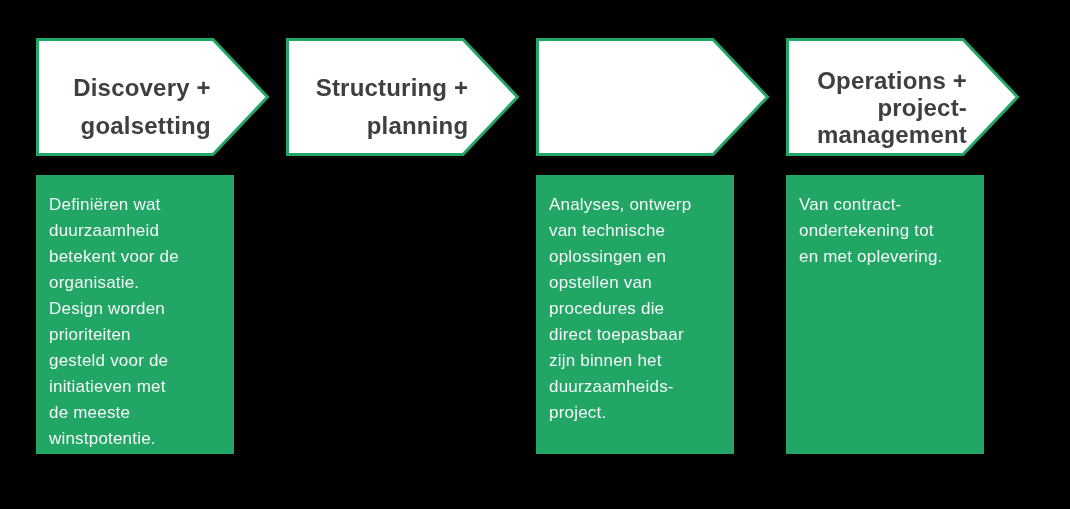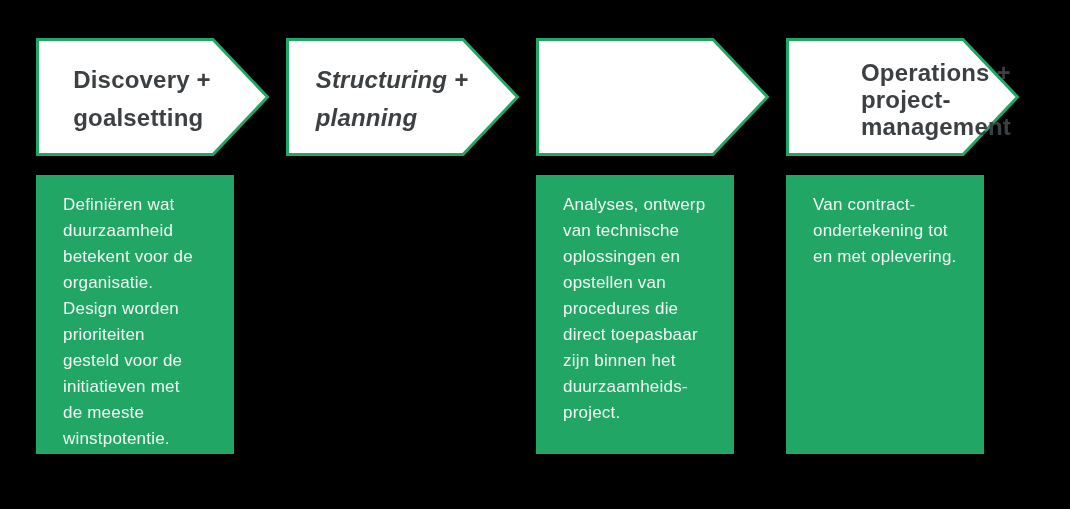--- a/index.html
+++ b/index.html
@@ -13,47 +13,47 @@
   body{font-family:"Liberation Sans","DejaVu Sans",sans-serif;}
   .stage-canvas{
     position:relative;
     width:1070px;
     height:509px;
     background:var(--bg);
     overflow:hidden;
   }
   .stage-col{position:absolute;top:0;width:198px;height:509px;}
   .stage-col.c0{left:36px;}
-  .stage-col.c1{left:286px;font-style:italic;}
+  .stage-col.c1{left:286px;}
   .stage-col.c2{left:536px;}
   .stage-col.c3{left:786px;}
 
   .arrow-wrap{position:absolute;top:38px;left:0;width:234px;height:118px;}
   .arrow-wrap svg{display:block;}
 
   .stage-title{
-    position:absolute;top:40px;left:0;
+    position:absolute;top:48px;left:0;
     width:212px;height:118px;
     display:flex;align-items:center;justify-content:center;
-    text-align:left;
+    text-align:right;
     color:var(--title-text);
     font-weight:bold;
     font-size:24px;
     line-height:38px;
     white-space:pre-line;
     letter-spacing:0.2px;
   }
-  .stage-title.tight{line-height:27px;padding-left:44px;}
+  .stage-title.tight{line-height:27px;}
 
   .stage-desc{
     position:absolute;top:175px;left:0;
     width:198px;height:279px;
     background:var(--green);
     box-sizing:border-box;
-    padding:17px 8px 0 27px;
+    padding:17px 8px 0 13px;
     color:var(--body-text);
     font-size:17px;
     line-height:26px;
     letter-spacing:0.2px;
   }
   .stage-desc p{margin:0;white-space:pre;}
   .stage-desc p + p{}
 </style>
 </head>
 <body>

